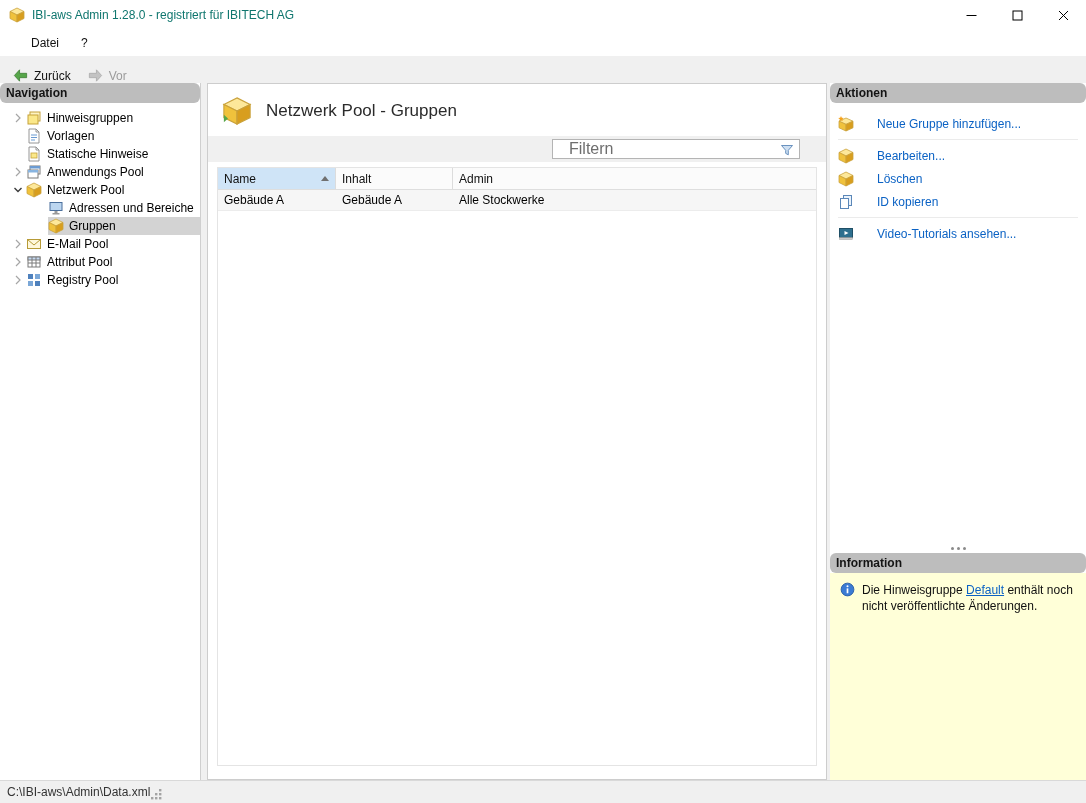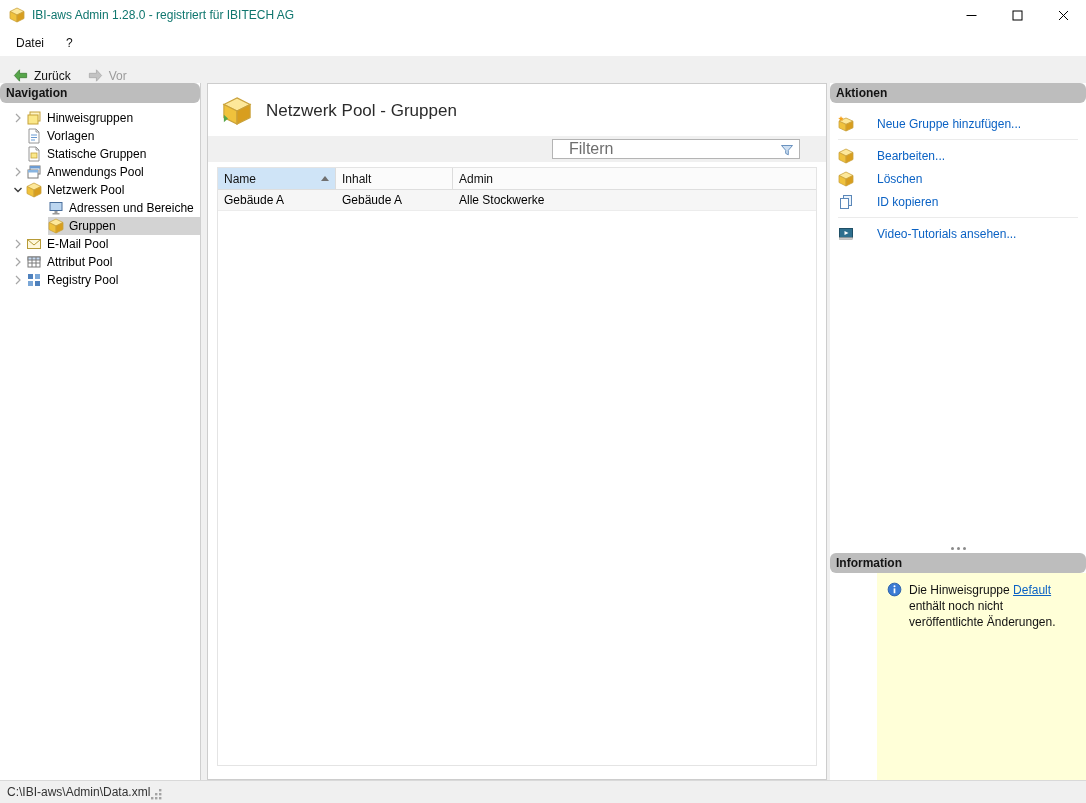--- a/index.html
+++ b/index.html
@@ -16,21 +16,21 @@
   }
   svg { display:block; }
 
   
   .titlebar{position:absolute;top:0;left:0;width:100%;height:30px;background:#fff;display:flex;align-items:center;}
   .app-icon{margin:0 7px 0 9px;}
   .window-title{flex:1;font-size:12px;color:#0f766e;white-space:nowrap;overflow:hidden;}
   .win-btn{width:46px;height:30px;display:flex;align-items:center;justify-content:center;}
 
   
-  .menubar{position:absolute;top:30px;left:0;width:100%;height:26px;background:#fff;display:flex;align-items:center;padding-left:5px;}
+  .menubar{position:absolute;top:30px;left:0;width:100%;height:26px;background:#fff;display:flex;align-items:center;padding-left:20px;}
   .menu-item{padding:5px 11px;color:#111;}
 
   
   .toolbar{position:absolute;top:56px;left:0;width:100%;height:39px;background:#f0f0f0;display:flex;align-items:center;padding-left:5px;gap:2px;}
   .tool-btn{display:flex;align-items:center;gap:5px;padding:3px 7px;color:#111;}
   .tool-btn.disabled{color:#9b9b9b;}
 
   
   .panel-header{height:20px;background:#bdbdbd;color:#141414;font-weight:bold;line-height:20px;padding-left:6px;flex:0 0 auto;border-radius:6px;}
 
@@ -70,21 +70,21 @@
   .actions-panel{position:absolute;left:830px;top:83px;right:0;height:470px;background:#fff;display:flex;flex-direction:column;}
   .action-list{padding:9px 8px 0 8px;display:flex;flex-direction:column;}
   .action-item{display:flex;align-items:center;gap:23px;height:23px;color:#0b62c4;cursor:default;}
   .action-item .lbl{white-space:nowrap;}
   .action-sep{border-top:1px solid #ebebeb;margin:4px 0;}
   .grip{margin-top:auto;display:flex;justify-content:center;gap:3px;padding:4px 0 3px 0;}
   .grip i{width:3px;height:3px;background:#8a8a8a;border-radius:50%;}
 
   
   .info-panel{position:absolute;left:830px;top:553px;right:0;bottom:23px;display:flex;flex-direction:column;background:#fff;}
-  .info-body{flex:1;background:#ffffd8;padding:9px 10px;display:flex;gap:7px;align-items:flex-start;margin-left:47px;}
+  .info-body{flex:1;background:#ffffd8;padding:9px 10px;display:flex;gap:7px;align-items:flex-start;}
   .info-text{line-height:16px;color:#111;}
   .info-link{color:#0b62c4;text-decoration:underline;}
 
   
   .statusbar{position:absolute;left:0;right:0;bottom:0;height:23px;background:#f0f0f0;border-top:1px solid #d9d9d9;display:flex;align-items:center;padding-left:7px;color:#333;}
   .resize-grip{margin-left:auto;align-self:flex-end;margin:0 2px 2px 0;}
 </style>
 </head>
 <body>
 
@@ -179,21 +179,21 @@
     <div class="tree-row">
       <span class="expander"></span>
       <span class="row-body">
         <span class="tree-icon">
             <svg width="16" height="16" viewBox="0 0 16 16">
               <path d="M3 1 h7 l3 3 v11 h-10 z" fill="#fff" stroke="#8a8a8a" stroke-width="0.9"></path>
               <path d="M10 1 v3 h3" fill="none" stroke="#8a8a8a" stroke-width="0.9"></path>
               <rect x="5" y="7" width="6" height="5" fill="#fbe88a" stroke="#c5a23a" stroke-width="0.8"></rect>
             </svg>
           </span>
-        <span class="tree-label">Statische Gruppen</span>
+        <span class="tree-label">Statische Hinweise</span>
       </span>
     </div>
 
     <div class="tree-row">
       <span class="expander">
           <svg width="10" height="10" viewBox="0 0 10 10">
             <path d="M3 1 L7 5 L3 9" fill="none" stroke="#a6a6a6" stroke-width="1.2"></path>
           </svg>
         </span>
       <span class="row-body">

